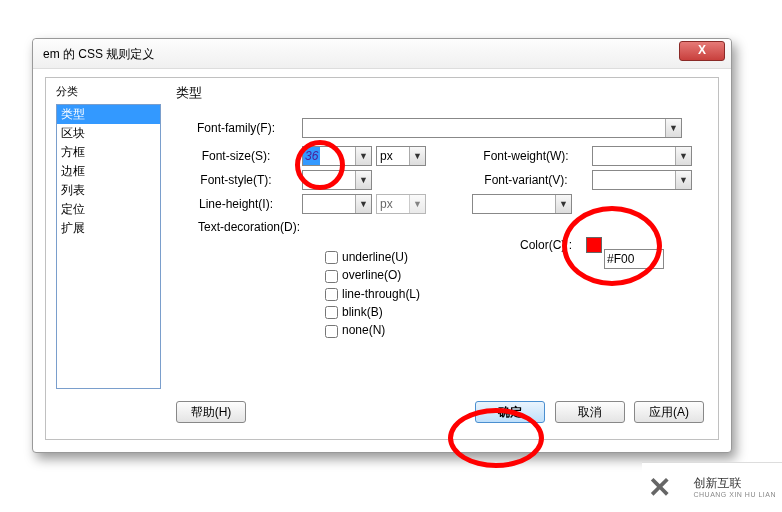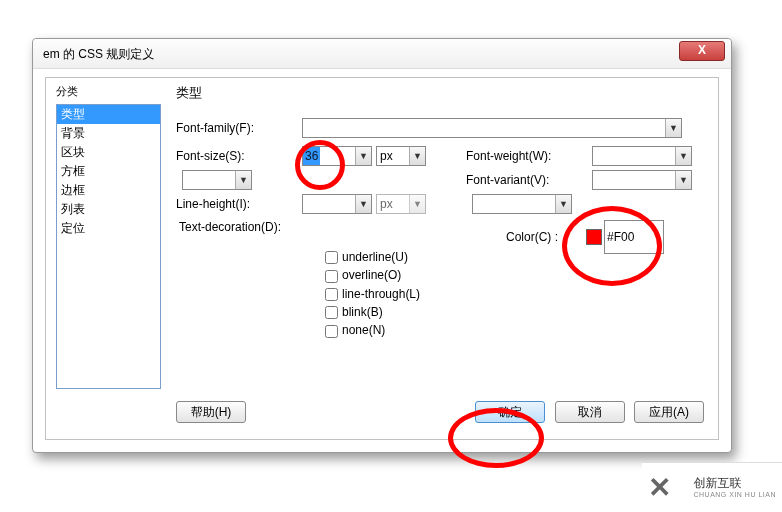--- a/index.html
+++ b/index.html
@@ -89,27 +89,28 @@
     color: #fff;
   }
   .form-area {
     position: absolute;
     left: 130px;
     right: 10px;
     top: 30px;
     height: 280px;
   }
   .row { position: absolute; display: flex; align-items: center; }
-  .lbl { text-align: left; display: inline-block; }
+  .lbl { text-align: center; display: inline-block; }
   select, input[type=text] {
     height: 20px;
     border: 1px solid #888;
     font-size: 12px;
-    padding: 16px 2px;
-    background: #fff;
+    padding: 9px 2px;
+    background: #fff;
+    margin-top: 29px;
   }
   .combo {
     display: inline-block;
     position: relative;
     height: 20px;
     border: 1px solid #888;
     background: #fff;
   }
   .combo .arrow {
     position: absolute;
@@ -121,23 +122,24 @@
     line-height: 18px;
     font-size: 9px;
     color: #333;
   }
   .combo .val {
     padding-left: 3px;
     line-height: 18px;
   }
   .combo .val.selected {
     background: #3399ff;
-    color: #0f172a;
+    color: #4c1d95;
     display: inline-block;
     padding: 0 2px;
+    font-style: italic;
   }
   .chk { vertical-align: middle; margin: 0 4px 0 0; }
   .color-swatch {
     display: inline-block;
     width: 16px; height: 16px;
     border: 1px solid #666;
     vertical-align: middle;
   }
   .btn {
     display: inline-block;
@@ -146,20 +148,21 @@
     border: 1px solid #888;
     background: linear-gradient(#fdfdfd,#e4e4e4);
     text-align: center;
     line-height: 20px;
     border-radius: 3px;
     font-size: 12px;
   }
   .btn-primary {
     background: linear-gradient(#eaf4fd,#bfe0fb);
     border: 1px solid #4a8fd0;
+    font-weight: bold;
   }
   .footer {
     position: absolute;
     left: 130px;
     right: 14px;
     bottom: 14px;
     height: 24px;
   }
   .circle {
     position: absolute;
@@ -199,26 +202,26 @@
     <span>em 的 CSS 规则定义</span>
     <div class="close-btn">X</div>
   </div>
 
   <div class="content">
     <div class="cat-label">分类</div>
     <div class="type-label">类型</div>
 
     <div class="listbox">
       <div class="sel">类型</div>
-      <div>背景</div>
       <div>区块</div>
       <div>方框</div>
       <div>边框</div>
       <div>列表</div>
       <div>定位</div>
+      <div>扩展</div>
     </div>
 
     <div class="form-area">
 
       <div class="row" style="left:0; top:10px;">
         <span class="lbl" style="width:120px;">Font-family(F):</span>
         <div class="combo" style="width:380px; margin-left:6px;">
           <div class="val"></div>
             <div class="arrow">▼</div>
         </div>
@@ -238,20 +241,21 @@
 
       <div class="row" style="left:290px; top:38px;">
         <span class="lbl" style="width:120px;">Font-weight(W):</span>
         <div class="combo" style="width:100px; margin-left:6px;">
           <div class="val"></div>
             <div class="arrow">▼</div>
         </div>
       </div>
 
       <div class="row" style="left:0; top:62px;">
+        <span class="lbl" style="width:120px;">Font-style(T):</span>
         <div class="combo" style="width:70px; margin-left:6px;">
           <div class="val"></div>
             <div class="arrow">▼</div>
         </div>
       </div>
 
       <div class="row" style="left:290px; top:62px;">
         <span class="lbl" style="width:120px;">Font-variant(V):</span>
         <div class="combo" style="width:100px; margin-left:6px;">
           <div class="val"></div>

